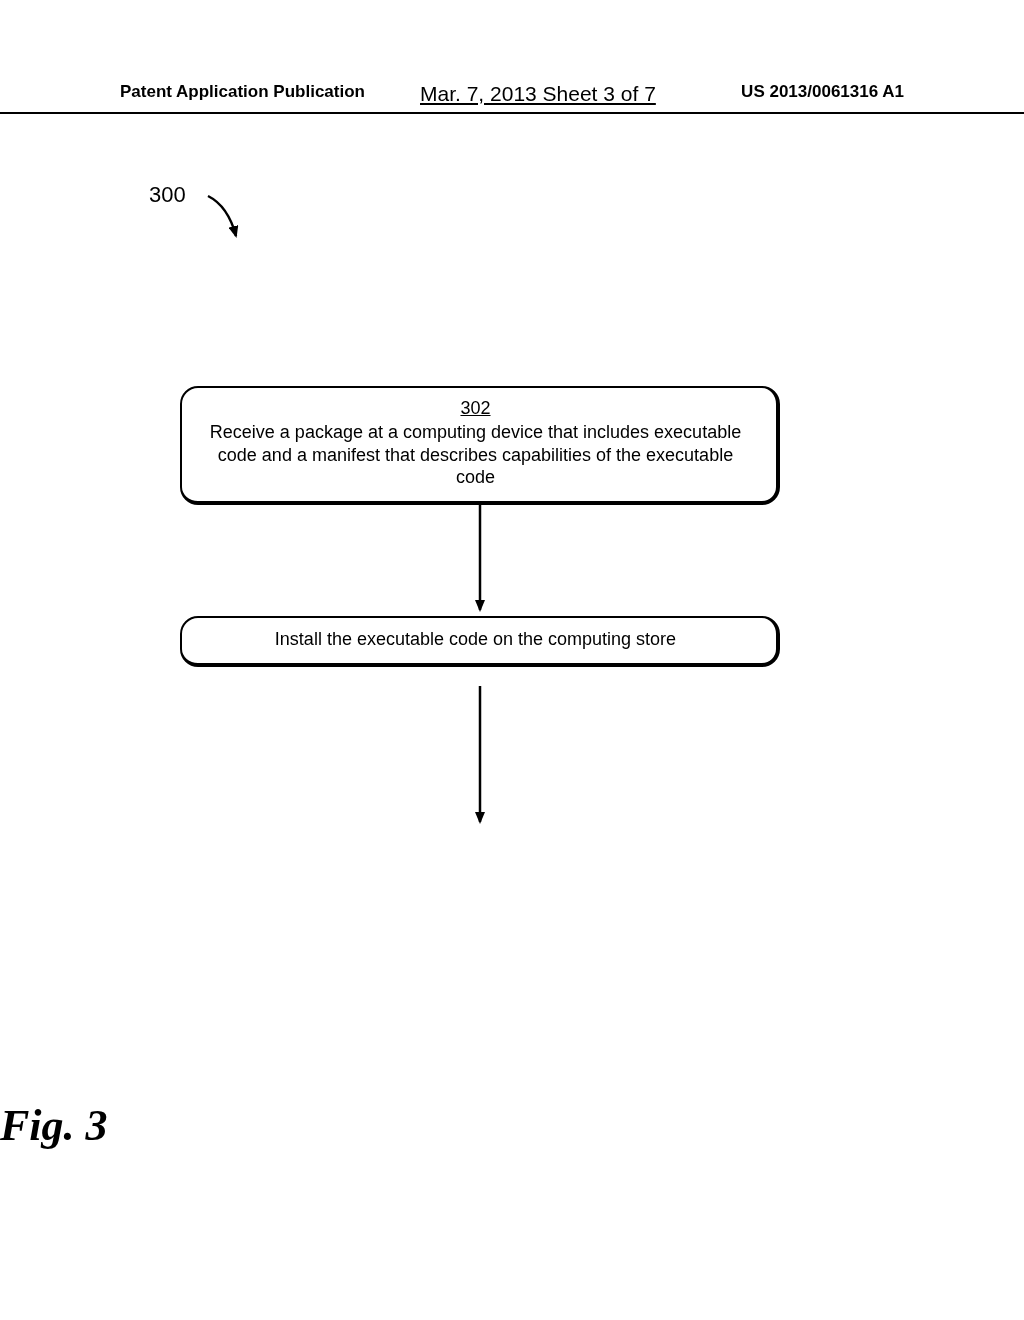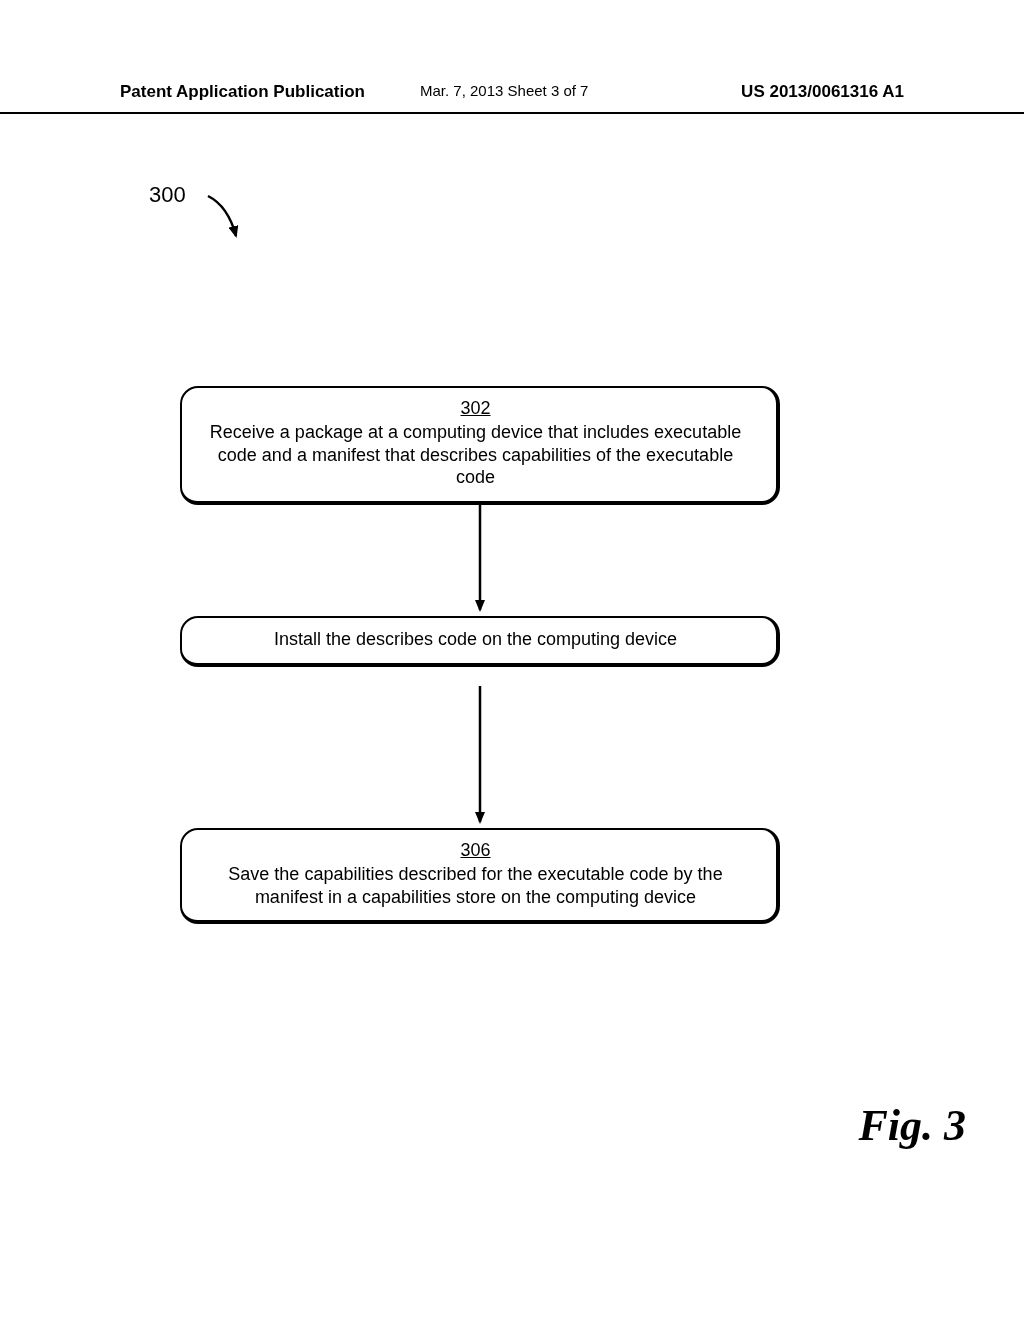--- a/index.html
+++ b/index.html
@@ -28,21 +28,22 @@
     position: absolute;
     left: 120px;
     top: 0;
     font-size: 17px;
     font-weight: bold;
   }
   .header-mid {
     position: absolute;
     left: 420px;
     top: 0;
-    font-size: 15px;
+    font-size: 21px;
+    text-decoration: underline;
   }
   .header-right {
     position: absolute;
     right: 120px;
     top: 0;
     font-size: 17px;
     font-weight: bold;
     margin-left: 33px;
   }
   .ref-num {
@@ -72,21 +73,21 @@
   }
   .step-text {
     font-size: 18px;
     line-height: 1.25;
   }
   .fig-label {
     position: absolute;
     left: 0;
     width: 966px;
     top: 1100px;
-    text-align: right;
+    text-align: left;
     font-family: "Brush Script MT", "Segoe Script", cursive;
     font-style: italic;
     font-size: 44px;
     font-weight: bold;
   }
   svg.overlay {
     position: absolute;
     left: 0;
     top: 0;
     width: 1024px;
@@ -120,23 +121,19 @@
 
     <line x1="480" y1="686" x2="480" y2="822" stroke="#000" stroke-width="2.5" marker-end="url(#arrowhead)"></line>
   </svg>
 
   <div class="step-box" style="top:386px;">
     <span class="step-num">302</span>
     <span class="step-text">Receive a package at a computing device that includes executable code and a manifest that describes capabilities of the executable code</span>
   </div>
 
   <div class="step-box" style="top:616px;">
-    <span class="step-text">Install the describes code on the computing device</span>
+    <span class="step-text">Install the executable code on the computing store</span>
   </div>
 
-  <div class="step-box" style="top:828px;">
-    <span class="step-num">306</span>
-    <span class="step-text">Save the capabilities described for the executable code by the manifest in a capabilities store on the computing device</span>
-  </div>
 
   <div class="fig-label">Fig. 3</div>
 
 </div>
 
 </body></html>

